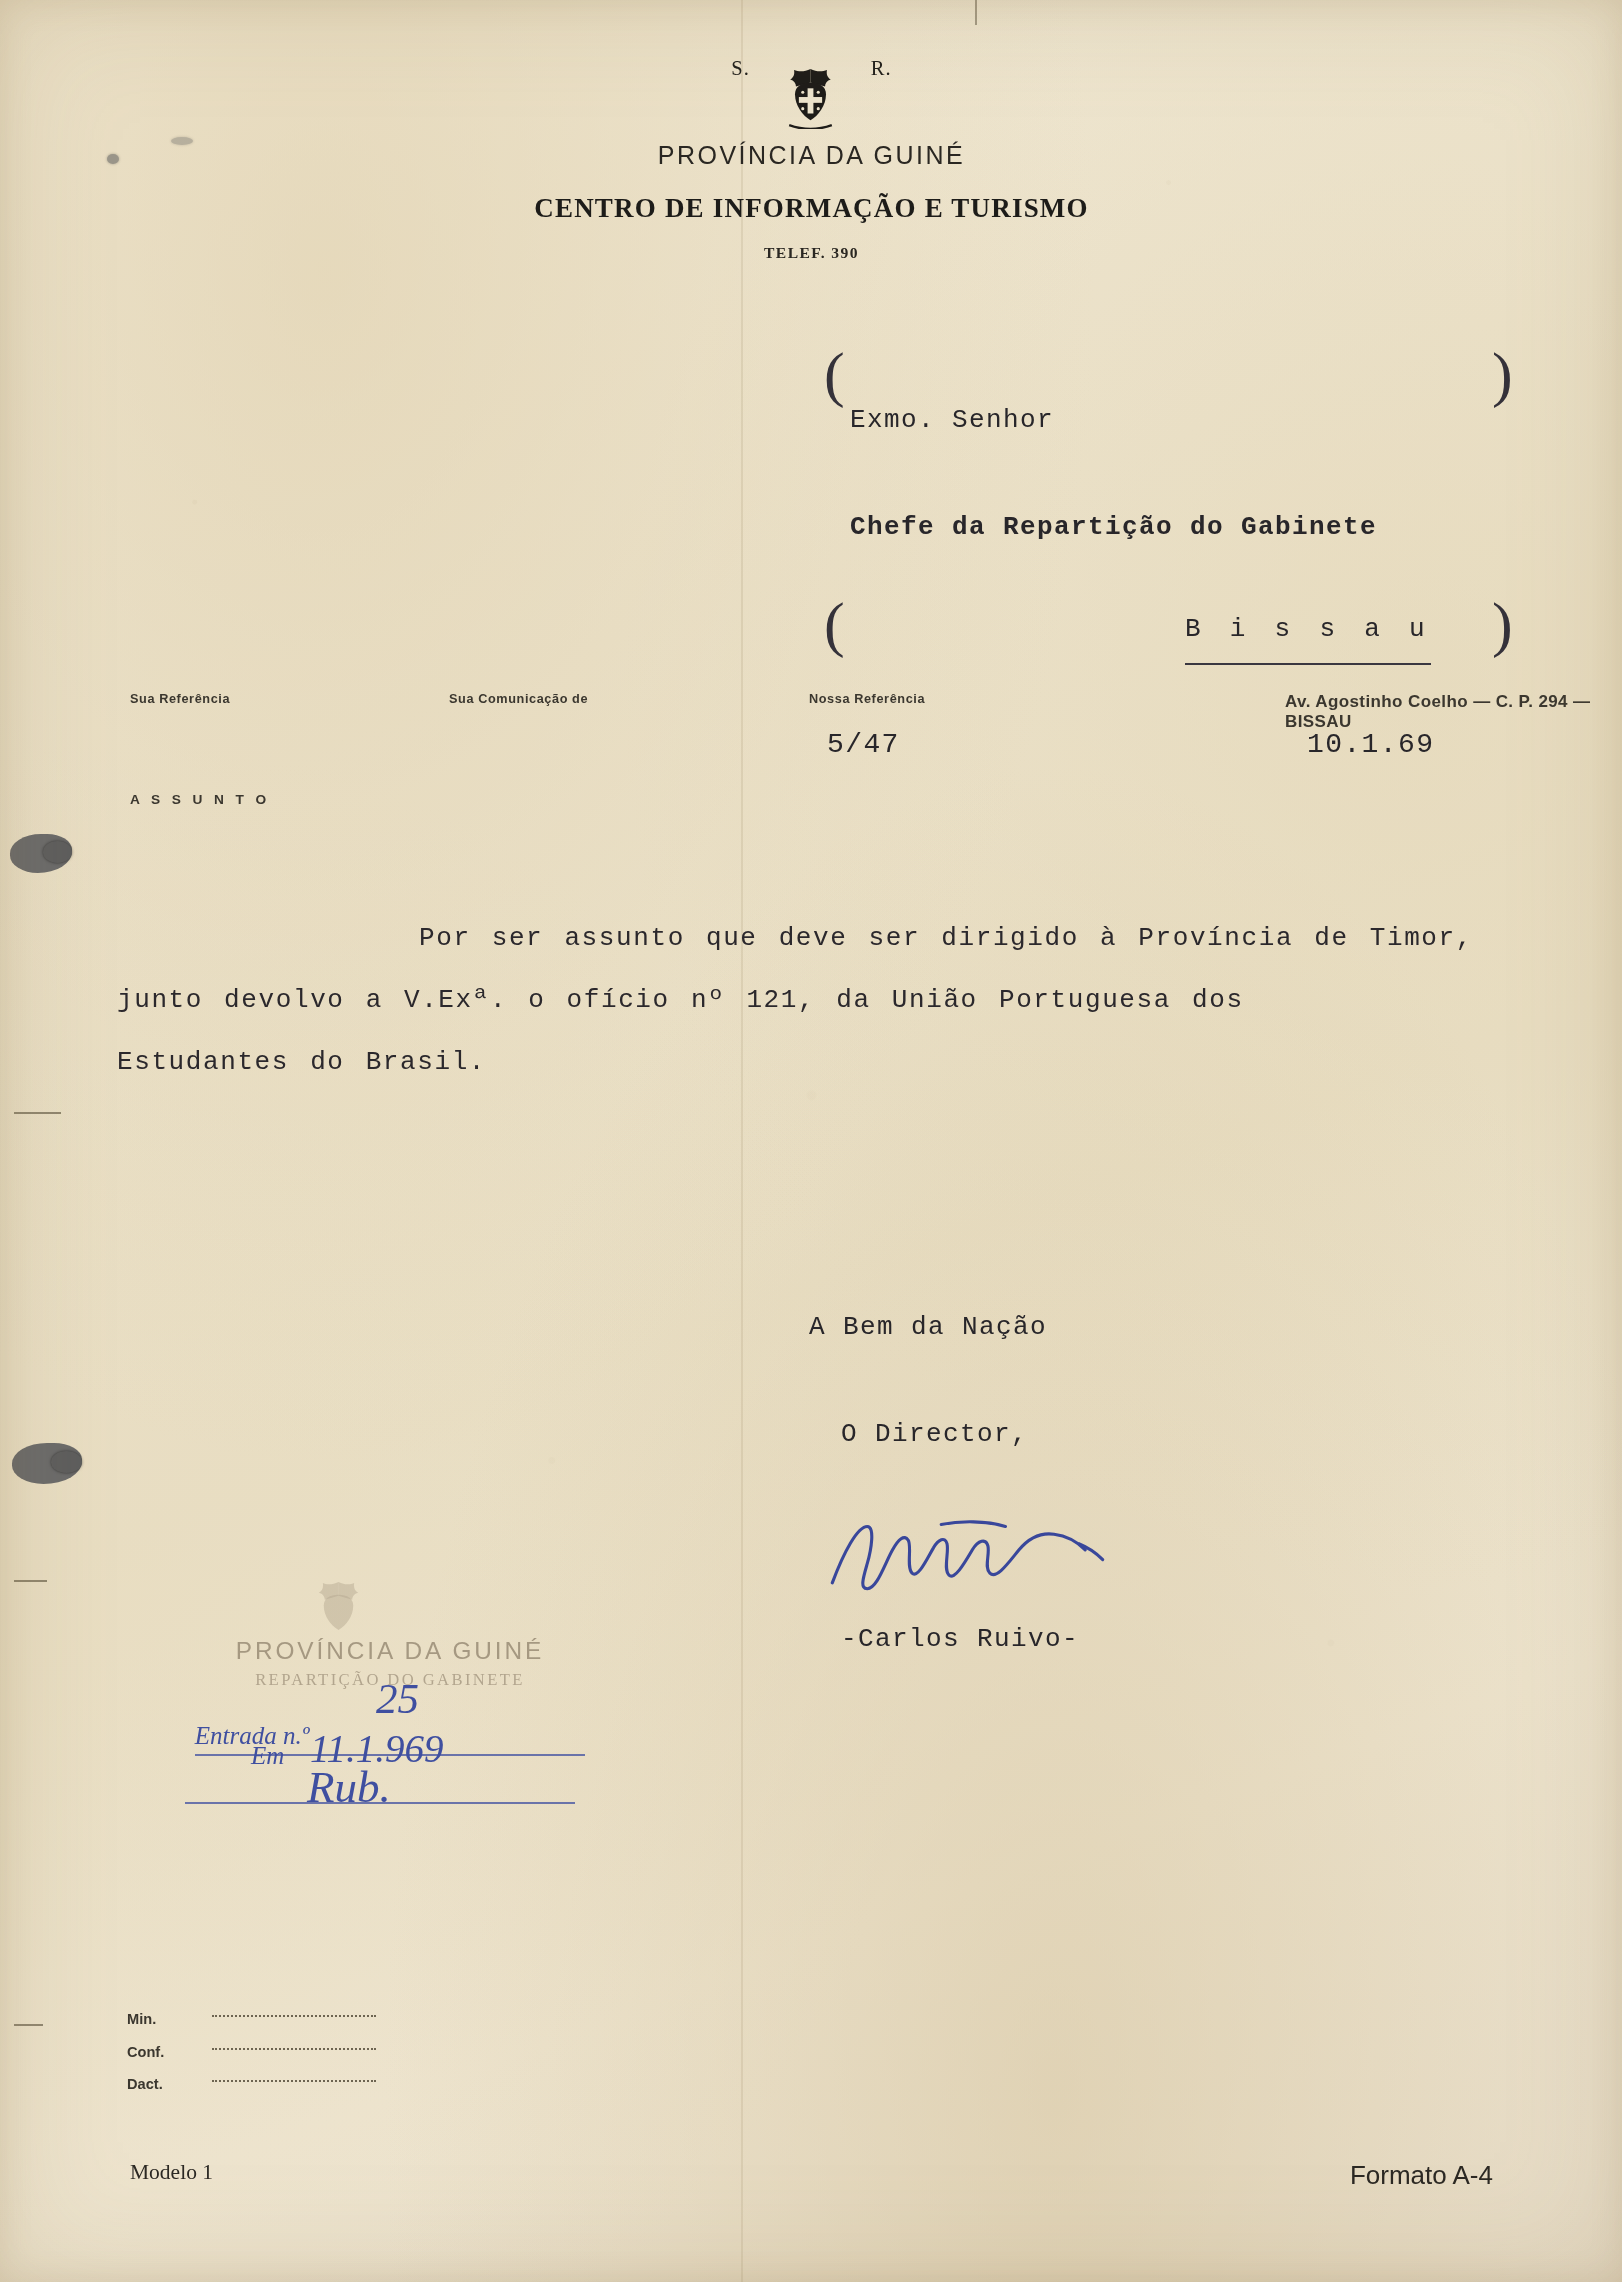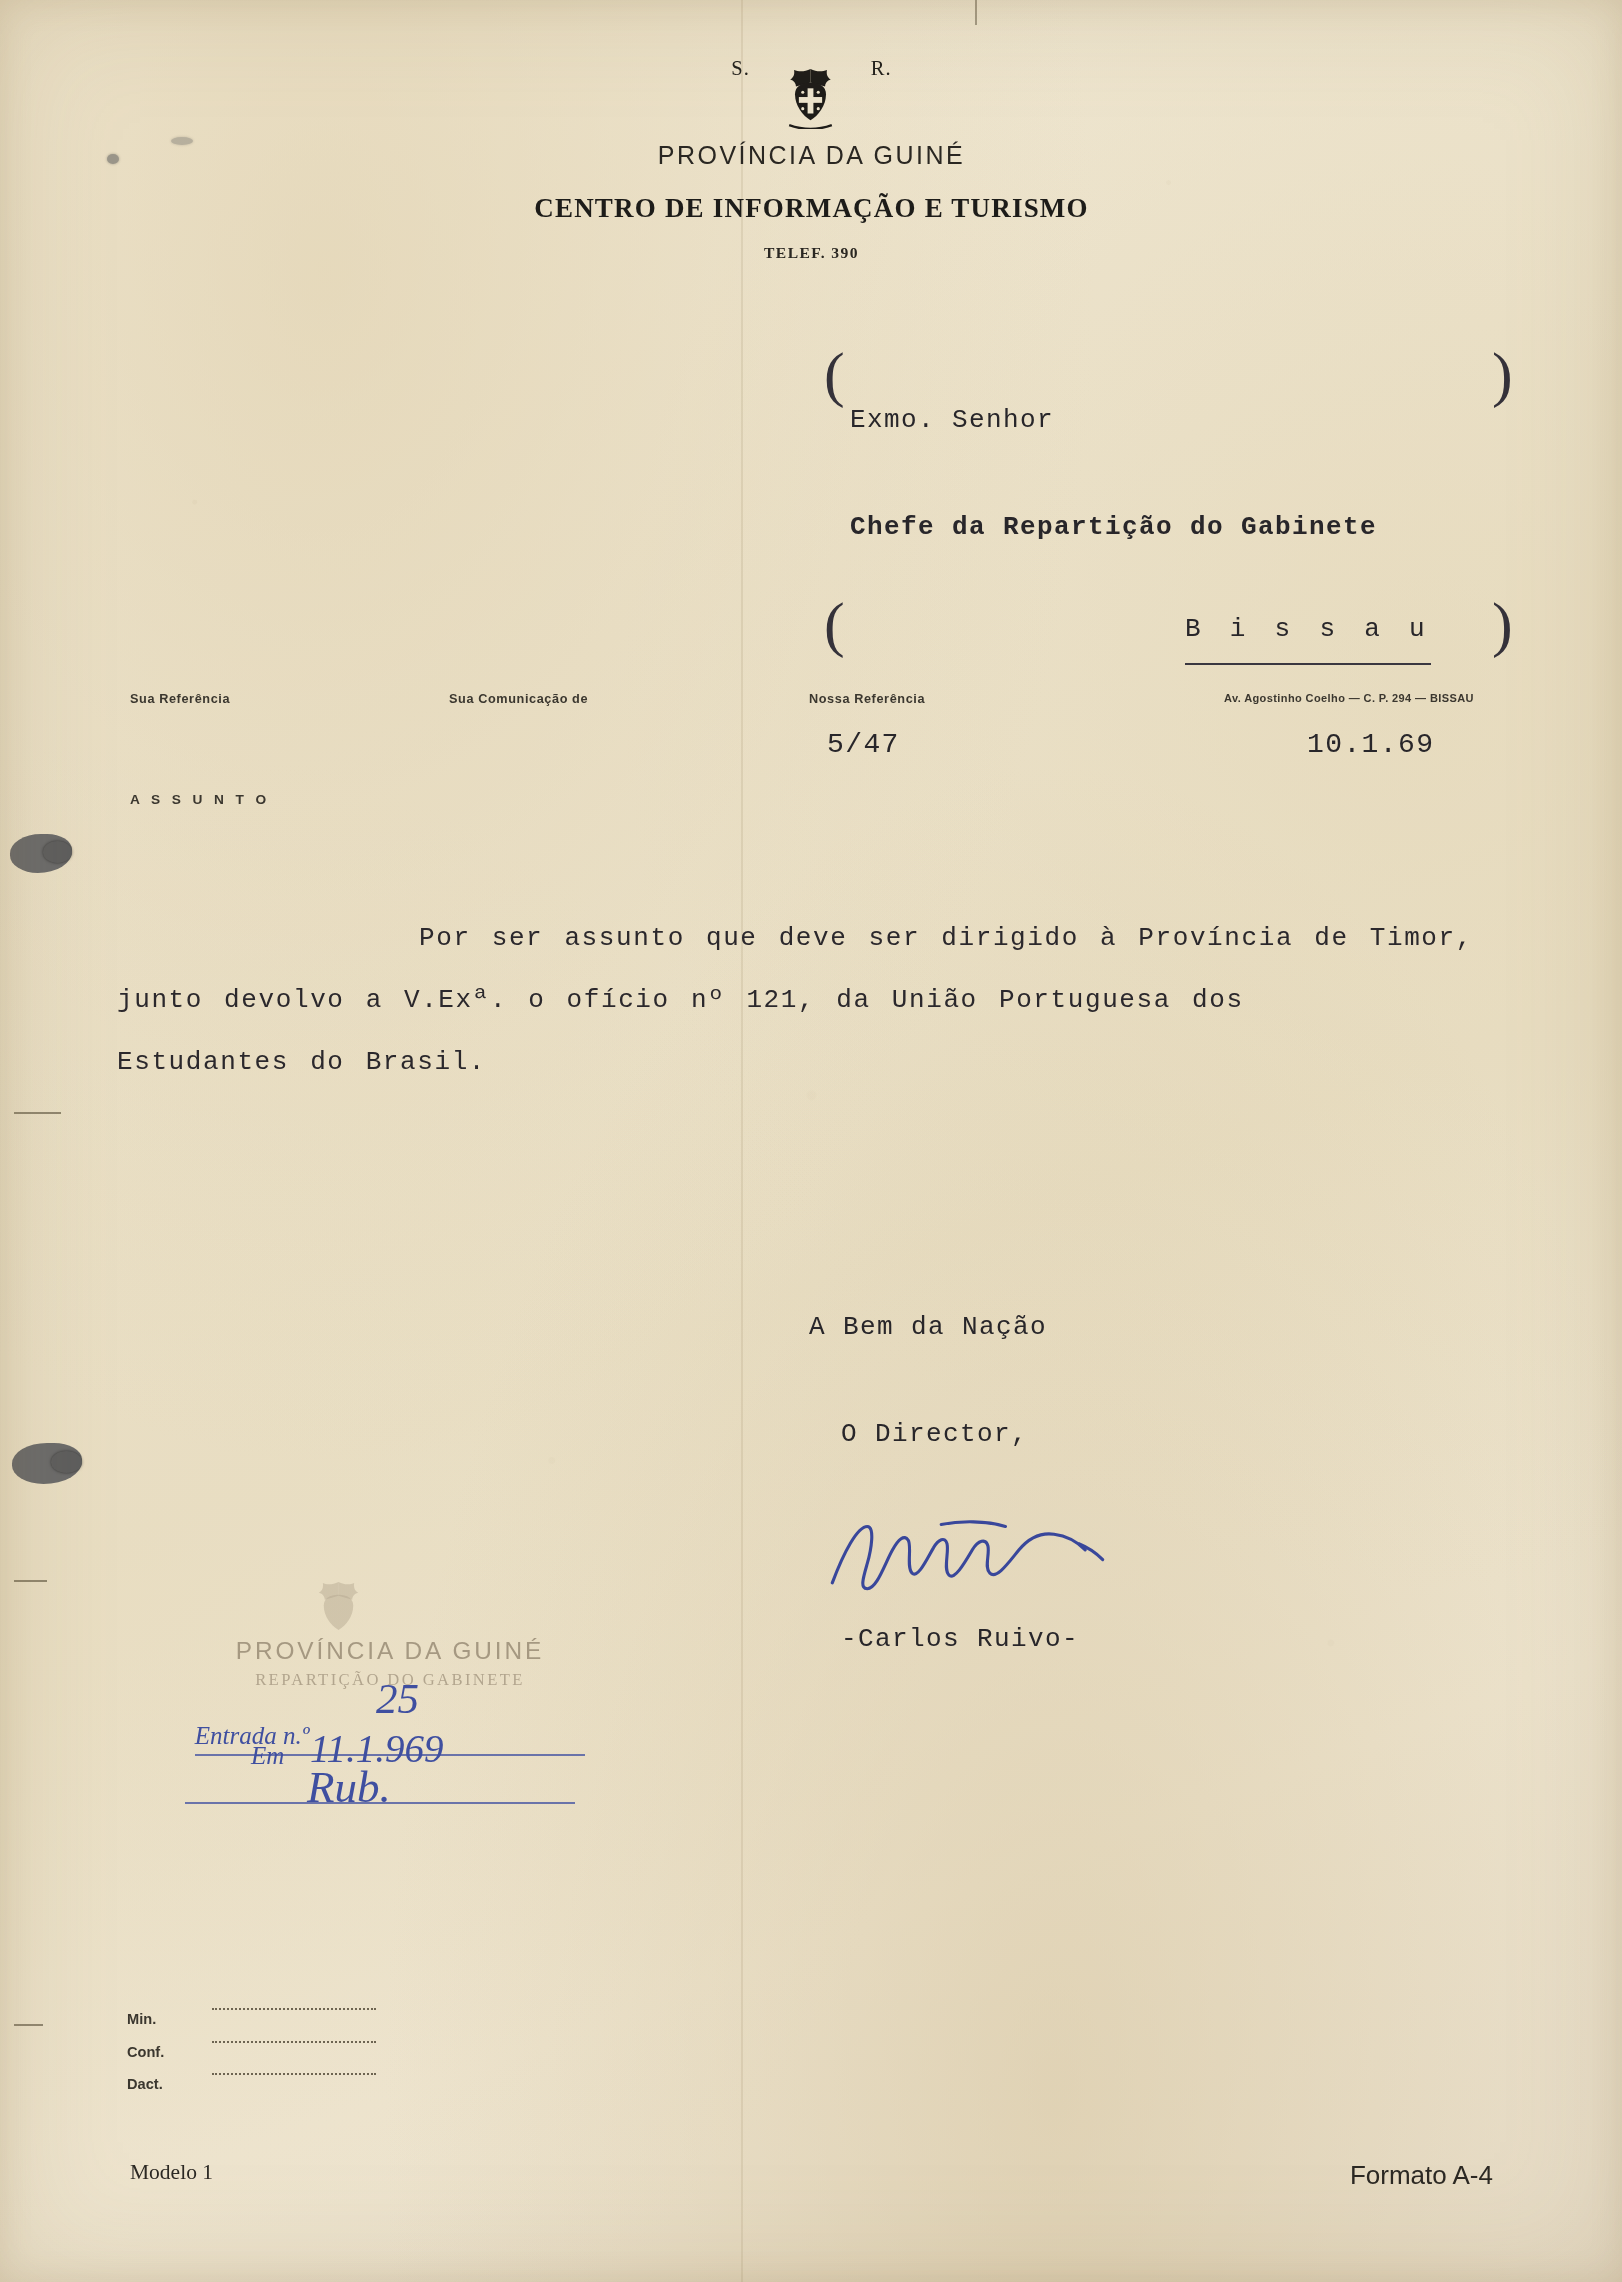--- a/index.html
+++ b/index.html
@@ -144,22 +144,22 @@
     font-family: "Liberation Sans", sans-serif;
     font-size: 12.7px;
     font-weight: bold;
     letter-spacing: 0.6px;
     color: #3b372f;
   }
   #ref-sua { top: 692px; left: 130px; }
   #ref-com { top: 692px; left: 449px; }
   #ref-nossa { top: 692px; left: 809px; }
   #ref-addr {
-    top: 692px; left: 1224px;
-    font-size: 11px;
+    top: 692px; left: 1285px;
+    font-size: 17px;
     letter-spacing: 0.4px;
   }
   #ref-num {
     top: 729px; left: 827px;
     font-size: 28px;
   }
   #ref-date {
     top: 729px; left: 1307px;
     font-size: 28px;
   }
@@ -245,21 +245,21 @@
     background: rgba(63,79,160,.75);
   }
   #stamp-rub { top: 181px; left: 122px; font-size: 45px; }
 
   
   #footer-lines {
     position: absolute;
     top: 2011px; left: 127px;
   }
   #footer-lines .fl {
-    display: flex; align-items: flex-start;
+    display: flex; align-items: center;
     margin-bottom: 16.6px;
     font-family: "Liberation Sans", sans-serif;
     font-size: 14.6px;
     font-weight: bold;
     color: #3b372f;
     gap: 40px;
   }
   #footer-lines .fl .lab { width: 41px; }
   #footer-lines .fl .dots {
     width: 164px;

